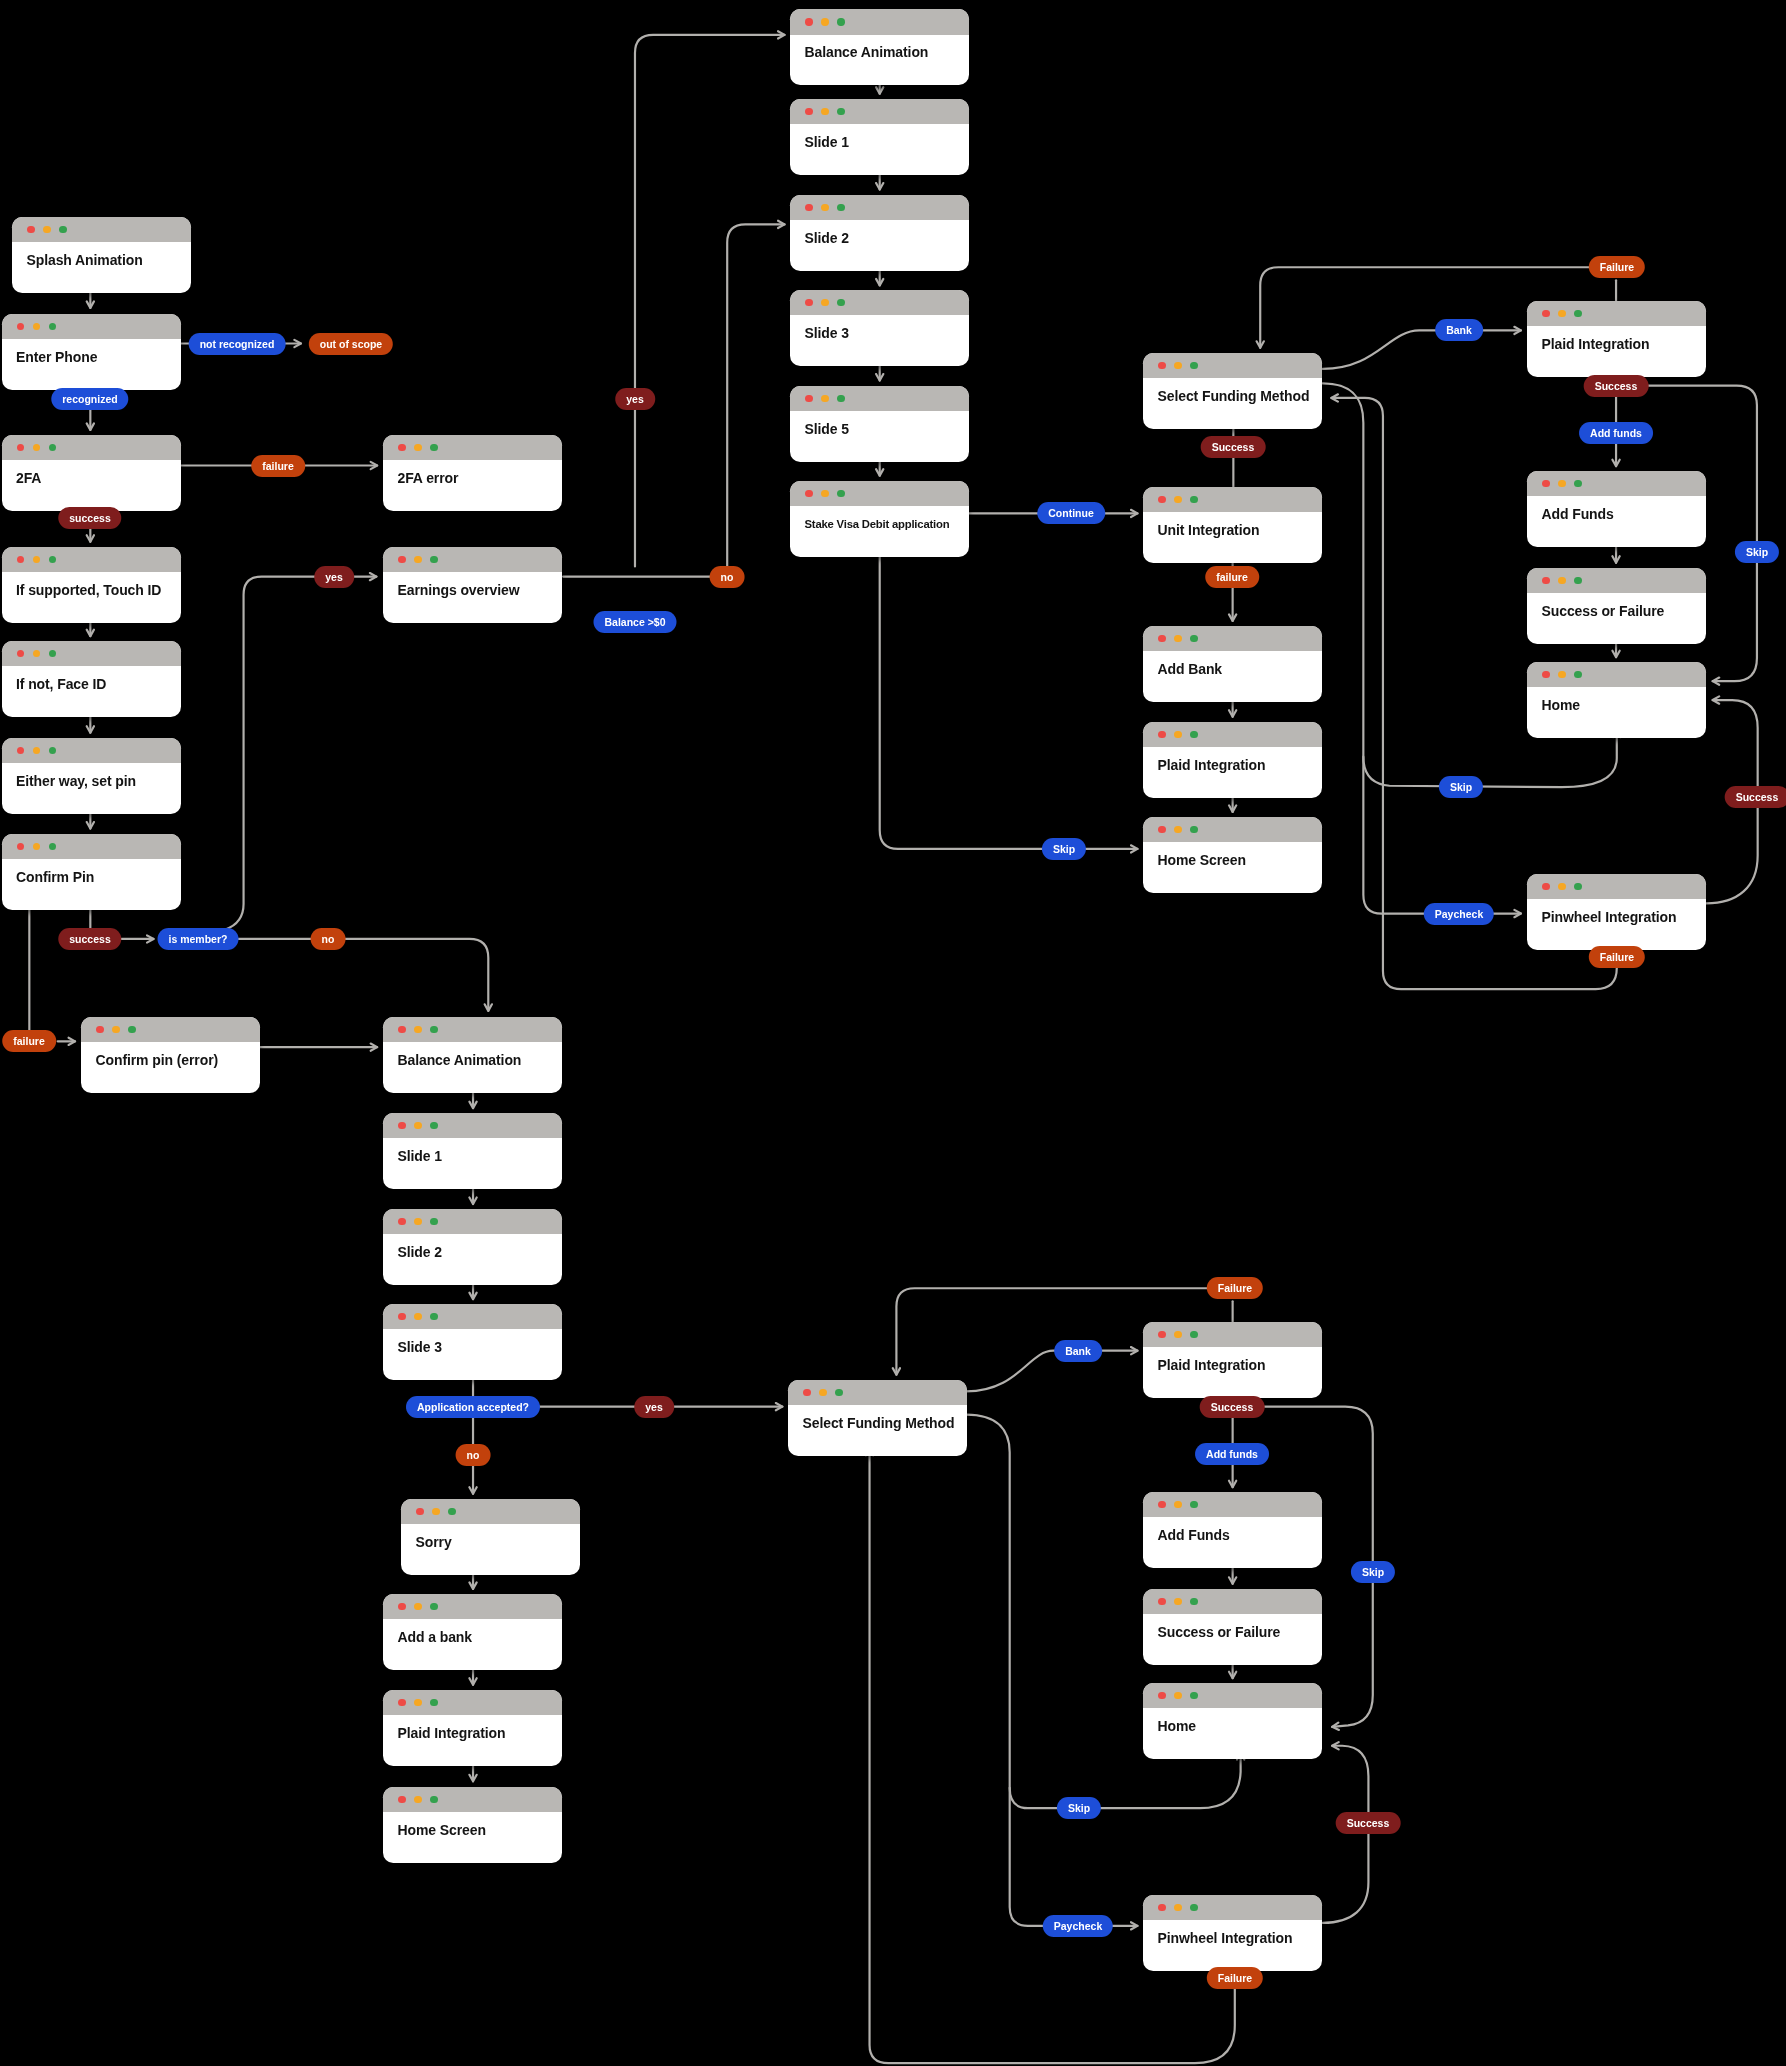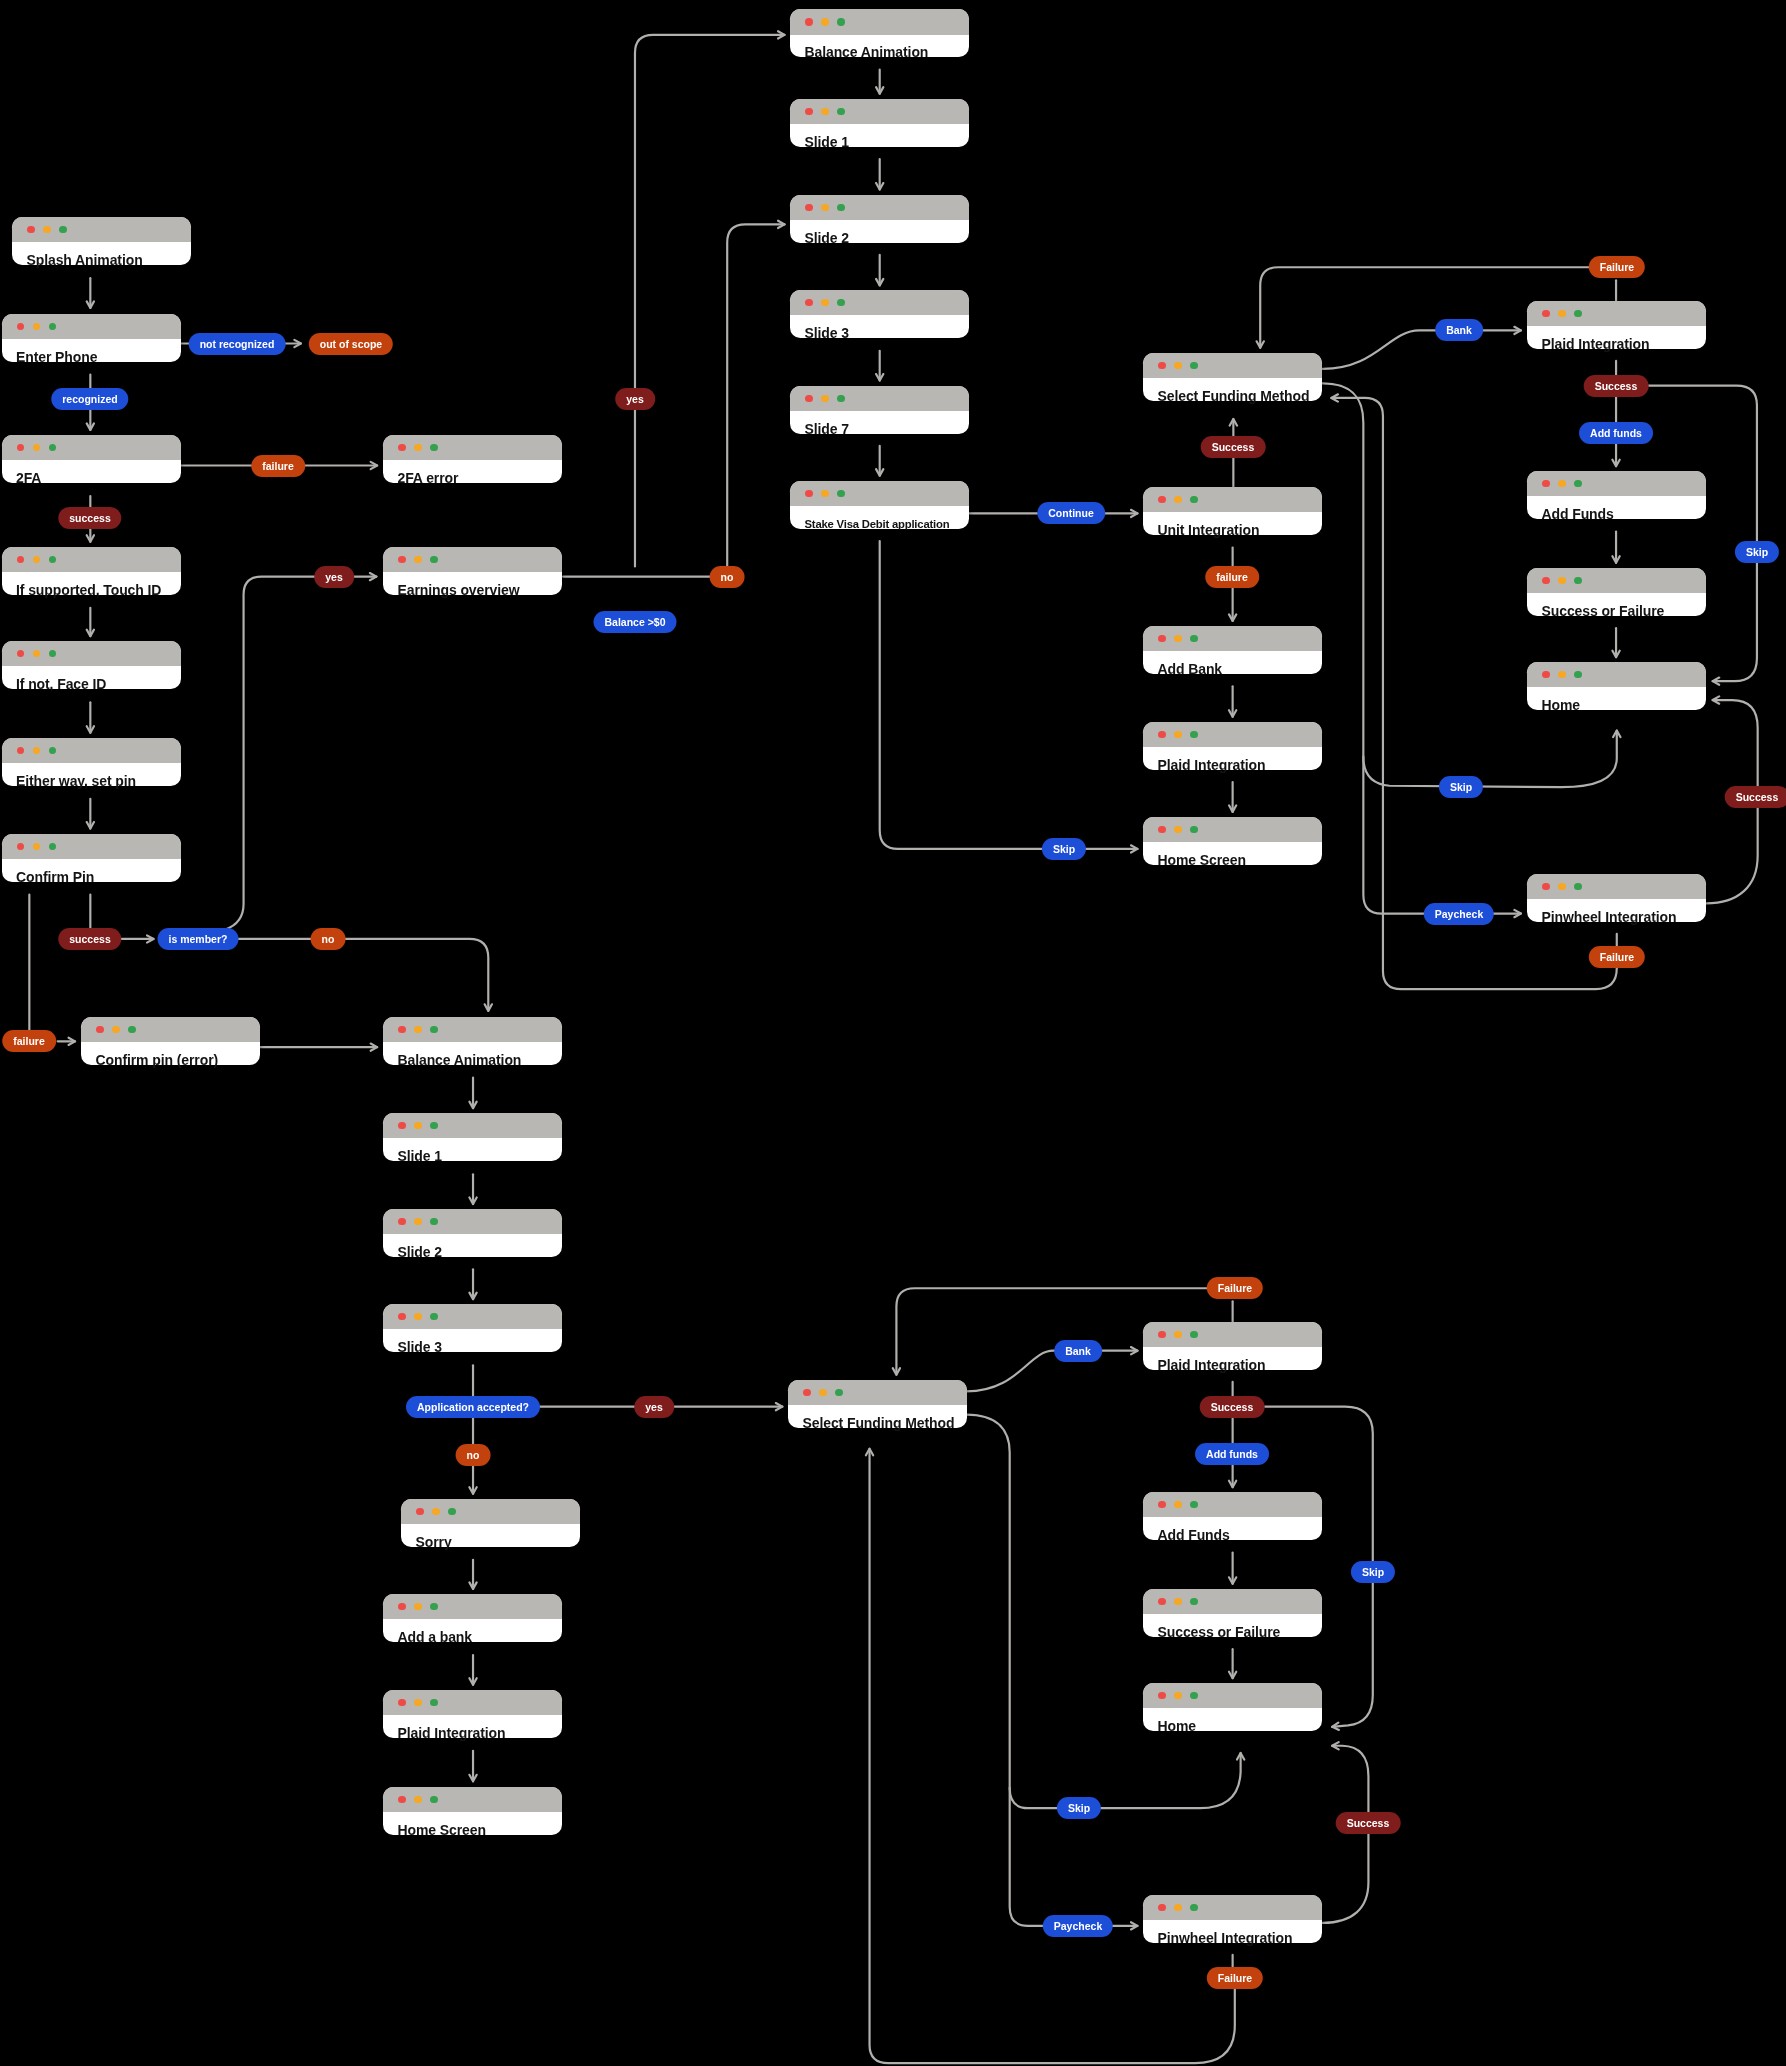--- a/index.html
+++ b/index.html
@@ -6,21 +6,21 @@
   #canvas{
     position:relative;
     width:1787px;height:2066px;
     background:#000;
     font-family:"Liberation Sans", sans-serif;
     overflow:hidden;
   }
   #wires{position:absolute;left:0;top:0;width:1787px;height:2066px;}
   #wires path{stroke:#b2b0ad;stroke-width:3;fill:none;stroke-linecap:round;}
   .node{
-    position:absolute;width:179px;height:48px;
+    position:absolute;width:179px;height:76px;
     border-radius:10.2px;background:#fff;
     box-shadow:0 2.2px 5.1px rgba(0,0,0,.5);
   }
   .node-header{
     height:25.4px;background:#b9b7b4;
     border-radius:10.2px 10.2px 0 0;
     display:flex;align-items:center;gap:8.7px;padding-left:15.3px;
   }
   .dot{width:7.3px;height:7.3px;border-radius:50%;}
   .dot-red{background:#ee4b46;}
@@ -260,21 +260,21 @@
           <span class="node-label">Slide 3</span>
         </div>
       </div>
       <div class="node" data-node-id="slide4-top" style="left: 790px; top: 386px;">
         <div class="node-header">
           <span class="dot dot-red"></span>
           <span class="dot dot-yellow"></span>
           <span class="dot dot-green"></span>
         </div>
         <div class="node-body">
-          <span class="node-label">Slide 7</span>
+          <span class="node-label">Slide 5</span>
         </div>
       </div>
       <div class="node" data-node-id="stake-visa" style="left: 790px; top: 481px;">
         <div class="node-header">
           <span class="dot dot-red"></span>
           <span class="dot dot-yellow"></span>
           <span class="dot dot-green"></span>
         </div>
         <div class="node-body">
           <span class="node-label">Stake Visa Debit application</span>

